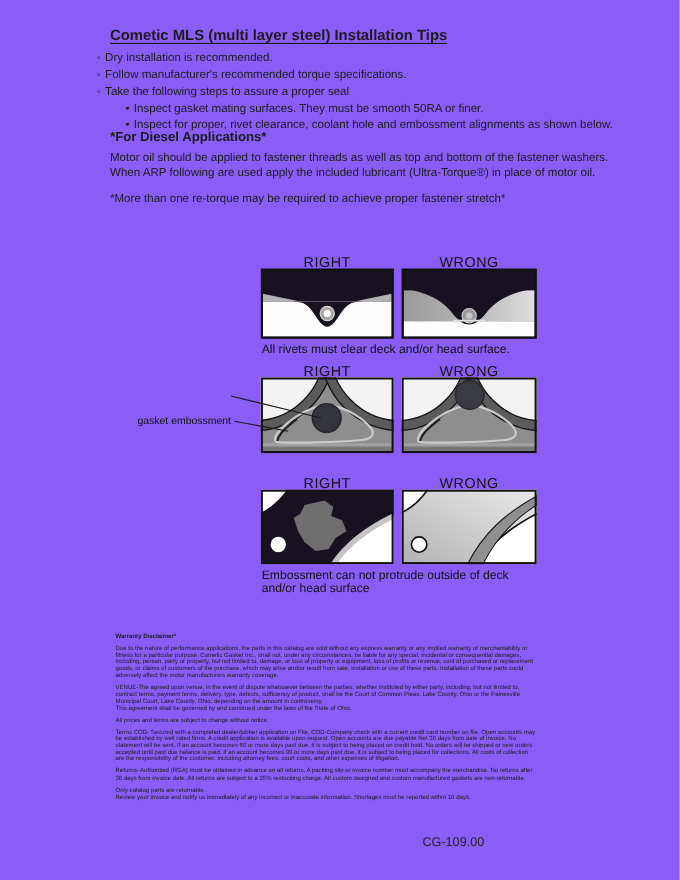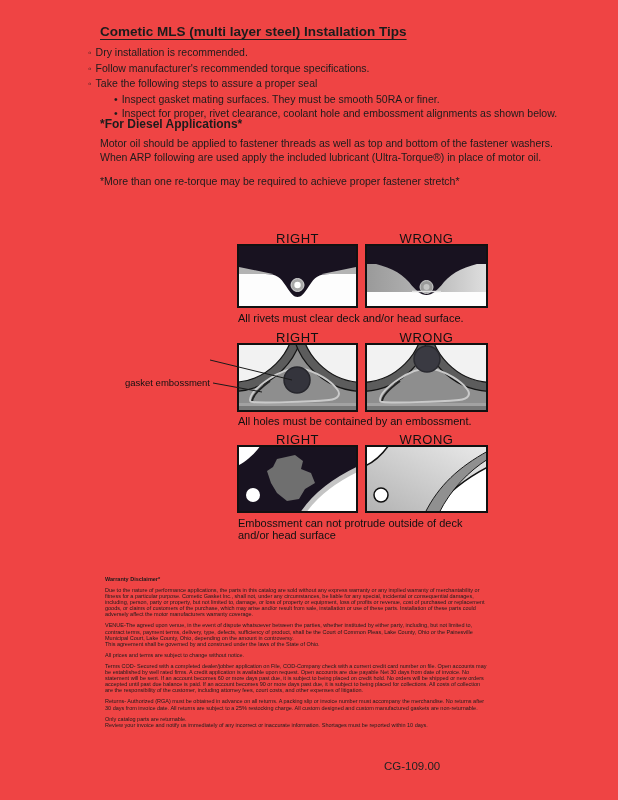--- a/index.html
+++ b/index.html
@@ -1,18 +1,18 @@
 <!DOCTYPE html>
 <html><head>
 <meta charset="utf-8">
 <style>
   html,body{margin:0;padding:0;background:#e9e9e9;}
   .page{
     position:relative; width:618px; height:800px; margin:0 auto;
-    background:#ef4444; overflow:hidden;
+    background:#8b5cf6; overflow:hidden;
     font-family:"Liberation Sans", sans-serif; color:#1c1c1c;
   }
   
   .title{
     position:absolute; left:100px; top:24px;
     font-size:13.5px; font-weight:bold;
     text-decoration:underline; text-underline-offset:3px;
   }
   .tips{position:absolute; left:88px; top:45px; font-size:10.5px; line-height:14.5px;}
   .tips .b, .tips .sb{white-space:nowrap;}
@@ -138,21 +138,20 @@
       <circle cx="62" cy="16" r="13" fill="#3a3a42" stroke="#2a2a30" stroke-width="1.5"></circle>
       <rect x="1" y="1" width="121" height="67" fill="none" stroke="#111111" stroke-width="2"></rect>
     </svg>
   </div>
 
   <svg class="leader" width="100" height="45" viewBox="0 0 100 45">
     <line x1="5" y1="8" x2="87" y2="28" stroke="#1a1a1a" stroke-width="1"></line>
     <line x1="8" y1="31" x2="57" y2="40" stroke="#1a1a1a" stroke-width="1"></line>
   </svg>
 
-  <div class="dcaption" style="left:238px; top:415px;">All holes must be contained by an embossment.</div>
 
   <div class="dlabel" style="left:237px; top:432px; width:121px;">RIGHT</div>
   <div class="dlabel" style="left:365px; top:432px; width:123px;">WRONG</div>
 
   <div class="dbox" style="left:237px; top:445px;">
     <svg width="121" height="68" viewBox="0 0 121 68">
       <rect x="0" y="0" width="121" height="68" fill="#ffffff"></rect>
       <path d="M24,0 L121,0 L121,24 C96,36 78,50 66,68 L0,68 L0,21 C7,18 16,11 24,0 Z" fill="#181220"></path>
       <path d="M121,24 C96,36 78,50 66,68" fill="none" stroke="#c4c4c4" stroke-width="5"></path>
       <path d="M40,14 L58,10 L66,16 L64,24 L74,28 L78,38 L68,44 L62,54 L50,56 L40,48 L34,38 L30,26 L36,22 Z" fill="#6f6f6f"></path>

